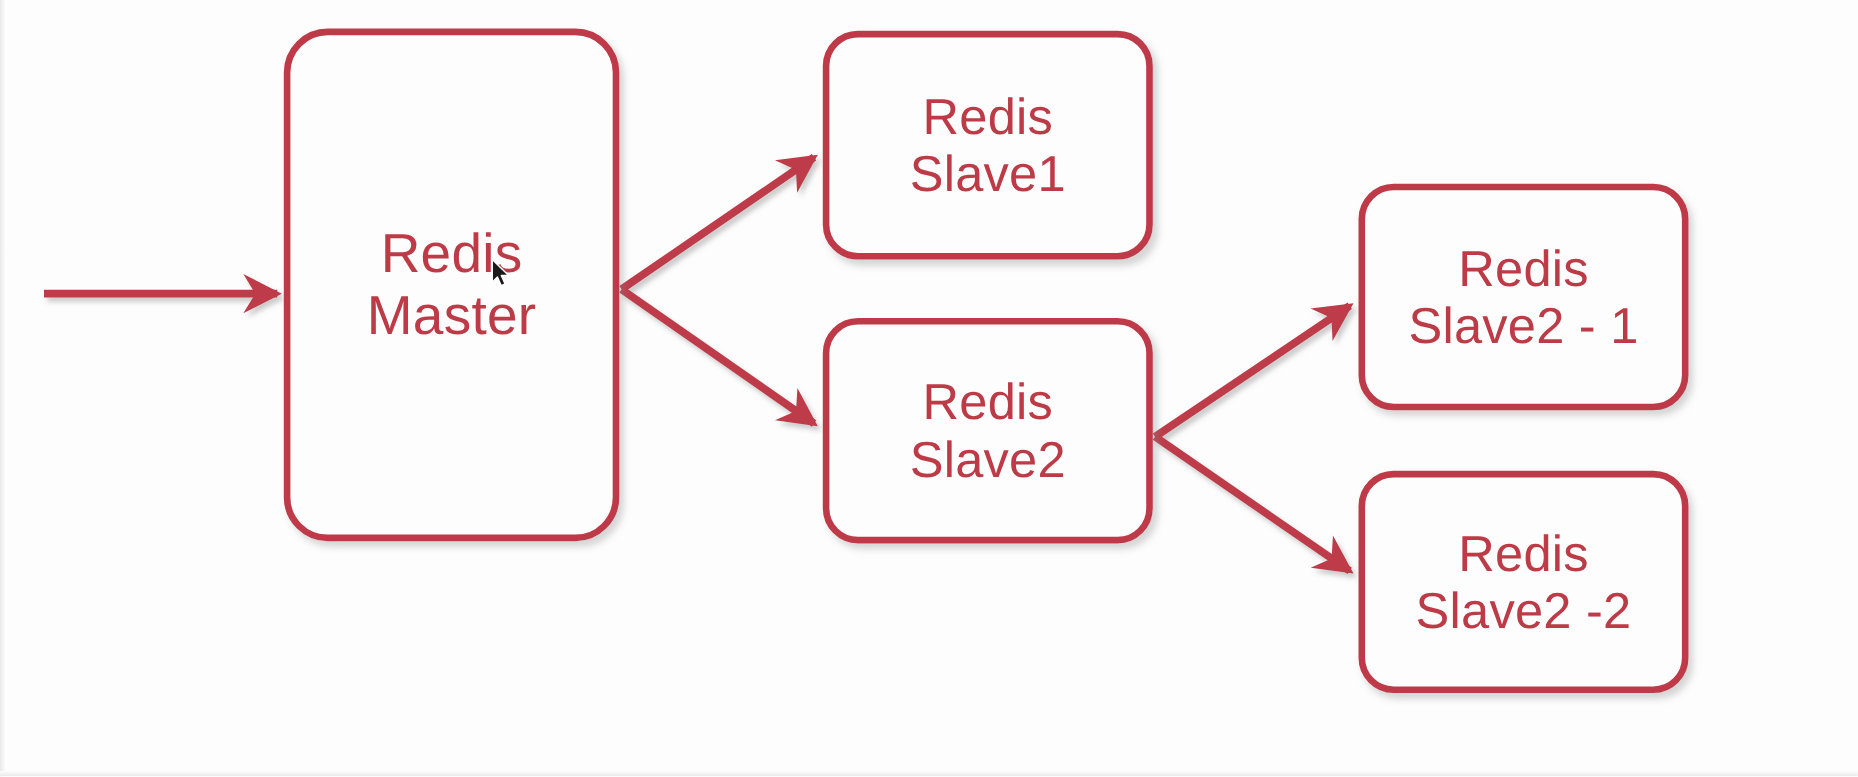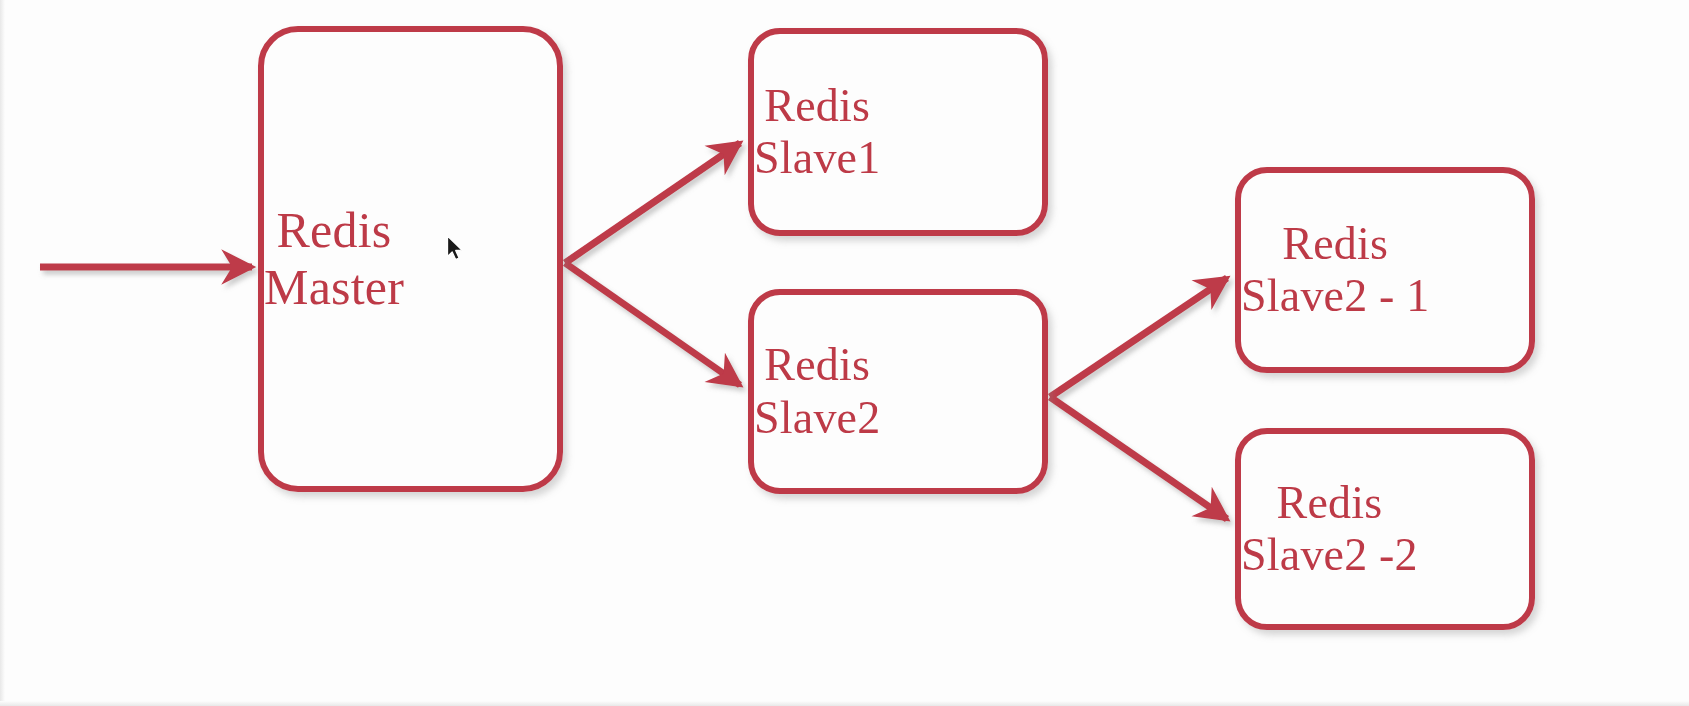--- a/index.html
+++ b/index.html
@@ -41,26 +41,25 @@
     top: 0;
     width: 1689px;
     height: 706px;
   }
 
   .node {
     position: absolute;
     box-sizing: border-box;
     display: flex;
     align-items: center;
-    justify-content: flex-start;
+    justify-content: center;
     text-align: center;
     border-style: solid;
     background: transparent;
     user-select: none;
-    font-family: Liberation Serif, serif;
   }
   .node-label {
     line-height: 1.14;
     white-space: pre-line;
     letter-spacing: 0.2px;
   }
 
   #cursor {
     position: absolute;
     pointer-events: none;

